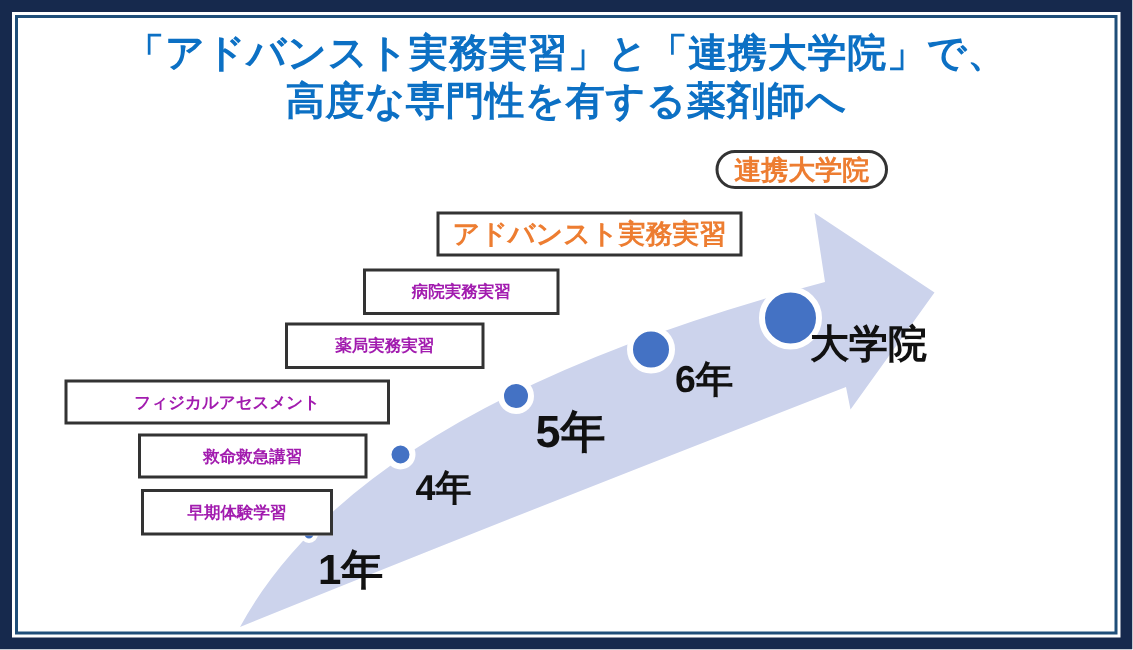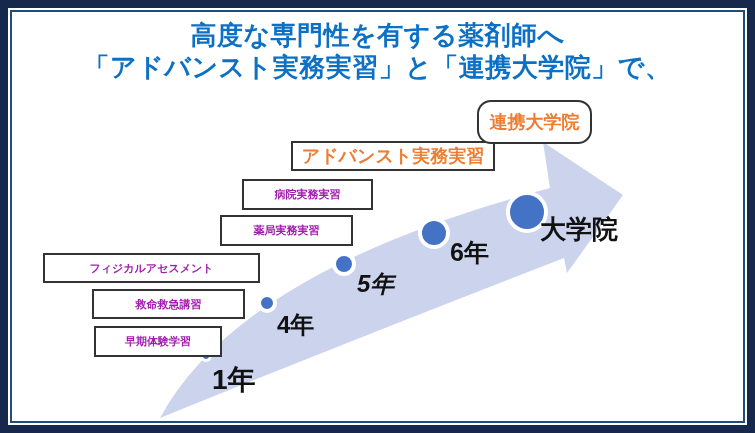--- a/index.html
+++ b/index.html
@@ -40,44 +40,44 @@
     z-index:2;
   }
 </style>
 </head>
 <body>
 
 <div class="frame-outer"></div>
 <div class="frame-inner"></div>
 
 <div class="title">
+  <div>「アドバンスト実務実習」と「連携大学院」で、</div>
   <div>高度な専門性を有する薬剤師へ</div>
-  <div>「アドバンスト実務実習」と「連携大学院」で、</div>
 </div>
 
 <svg class="diagram" width="755" height="433" viewBox="0 0 755 433">
   <path d="M 160,418
            Q 240,270 550,188
            L 543,142
            L 623,195
            L 567,273
            L 564,258
            Q 340,345 160,418 Z" fill="#ccd3ec"></path>
   <circle cx="206" cy="356" r="4.5" fill="#4472c4" stroke="#ffffff" stroke-width="3"></circle>
   <circle cx="267" cy="303" r="8" fill="#4472c4" stroke="#ffffff" stroke-width="4"></circle>
   <circle cx="344" cy="264" r="10" fill="#4472c4" stroke="#ffffff" stroke-width="4"></circle>
   <circle cx="434" cy="233" r="14" fill="#4472c4" stroke="#ffffff" stroke-width="4"></circle>
   <circle cx="527" cy="212" r="19" fill="#4472c4" stroke="#ffffff" stroke-width="4"></circle>
 </svg>
 
 <div class="ylabel" style="left:212px;top:361px;font-size:28px;">1年</div>
 <div class="ylabel" style="left:277px;top:309px;font-size:24px;">4年</div>
-<div class="ylabel" style="left:357px;top:268px;font-size:24px;font-style:italic;">5年</div>
+<div class="ylabel" style="left:357px;top:268px;font-size:30px;">5年</div>
 <div class="ylabel" style="left:450px;top:236px;font-size:25px;text-align:center;">6年</div>
 <div class="ylabel" style="left:540px;top:212px;font-size:26px;">大学院</div>
 
 <div class="plabel" style="left:62px;top:326px;width:128px;height:31px;margin-left:32px;">早期体験学習</div>
 <div class="plabel" style="left:92px;top:289px;width:153px;height:30px;">救命救急講習</div>
 <div class="plabel" style="left:43px;top:253px;width:217px;height:30px;">フィジカルアセスメント</div>
-<div class="plabel" style="left:190px;top:215px;width:133px;height:31px;margin-left:30px;">薬局実務実習</div>
+<div class="plabel" style="left:190px;top:215px;width:133px;height:31px;">薬局実務実習</div>
 <div class="plabel" style="left:242px;top:179px;width:131px;height:31px;">病院実務実習</div>
 <div class="plabel orange" style="left:291px;top:141px;width:204px;height:30px;">アドバンスト実務実習</div>
-<div class="plabel orange" style="left:477px;top:100px;width:115px;height:44px;border-radius:14px;">連携大学院</div>
+<div class="plabel orange" style="left:477px;top:100px;width:115px;height:26px;border-radius:14px;">連携大学院</div>
 
 </body></html>

